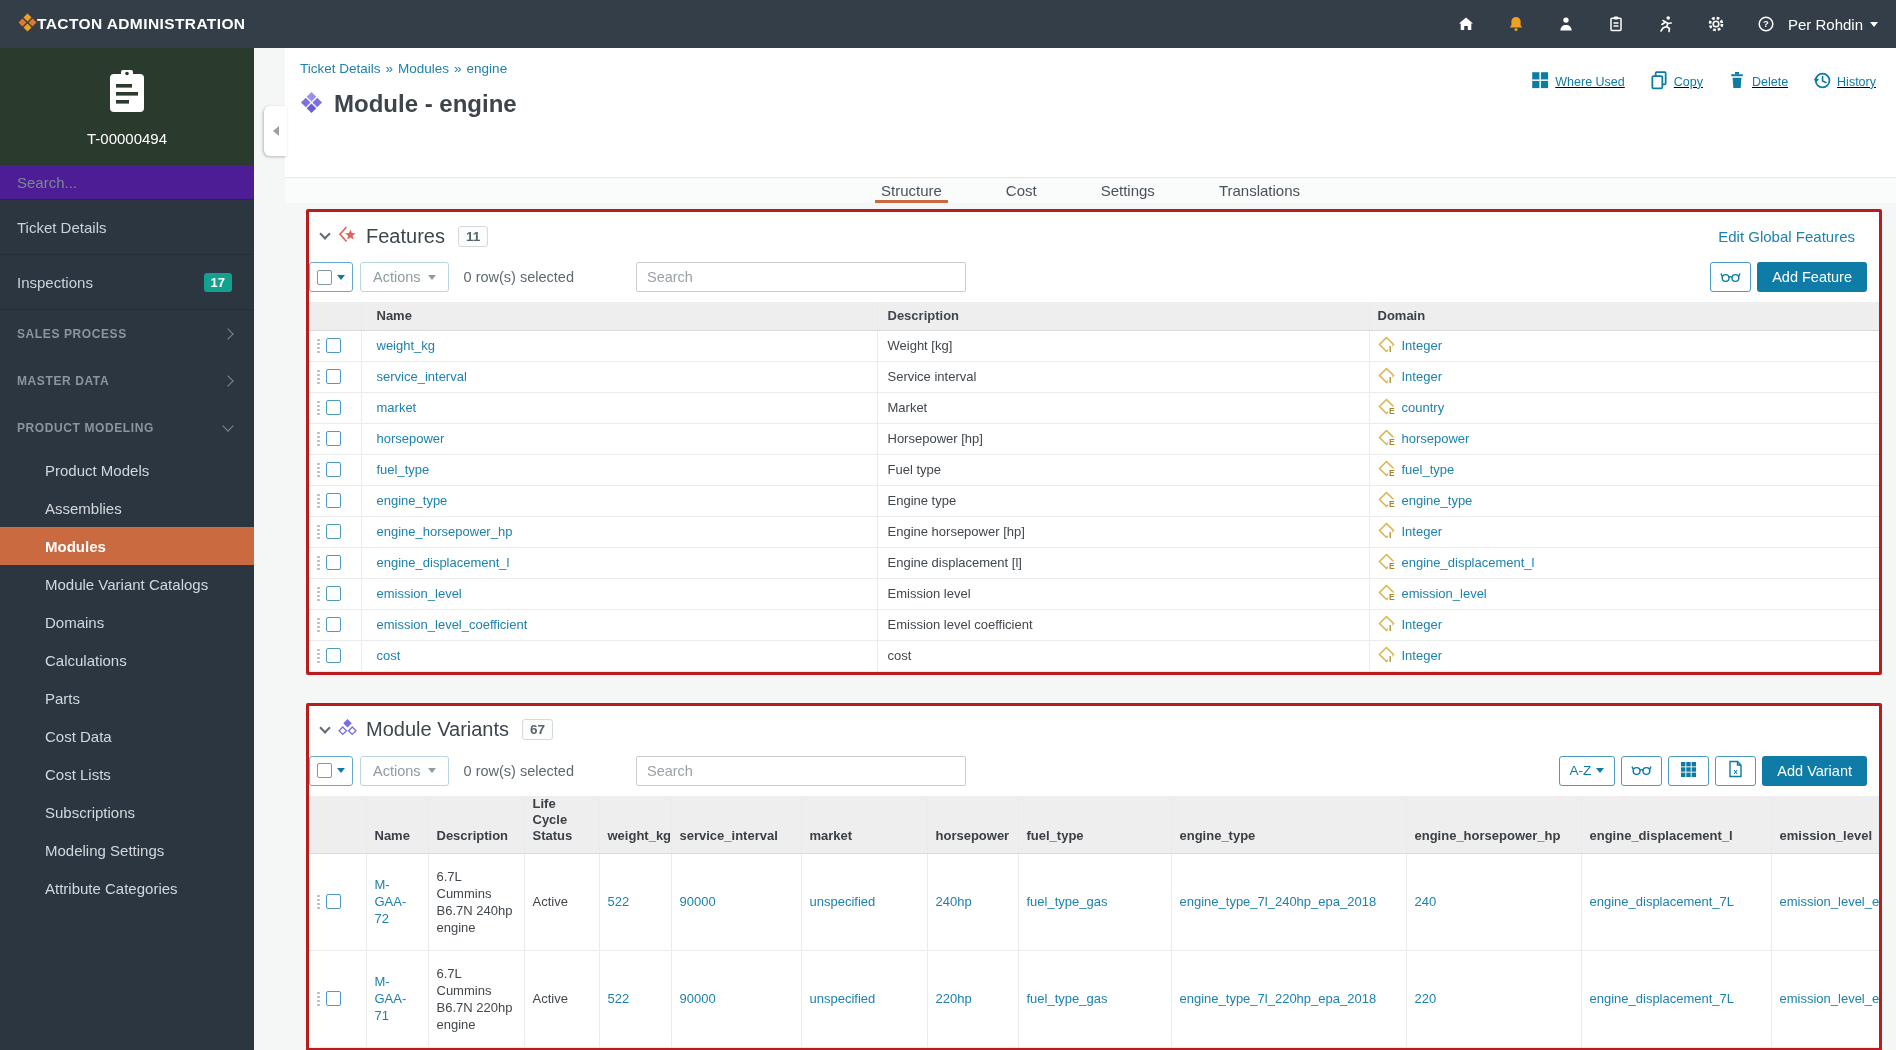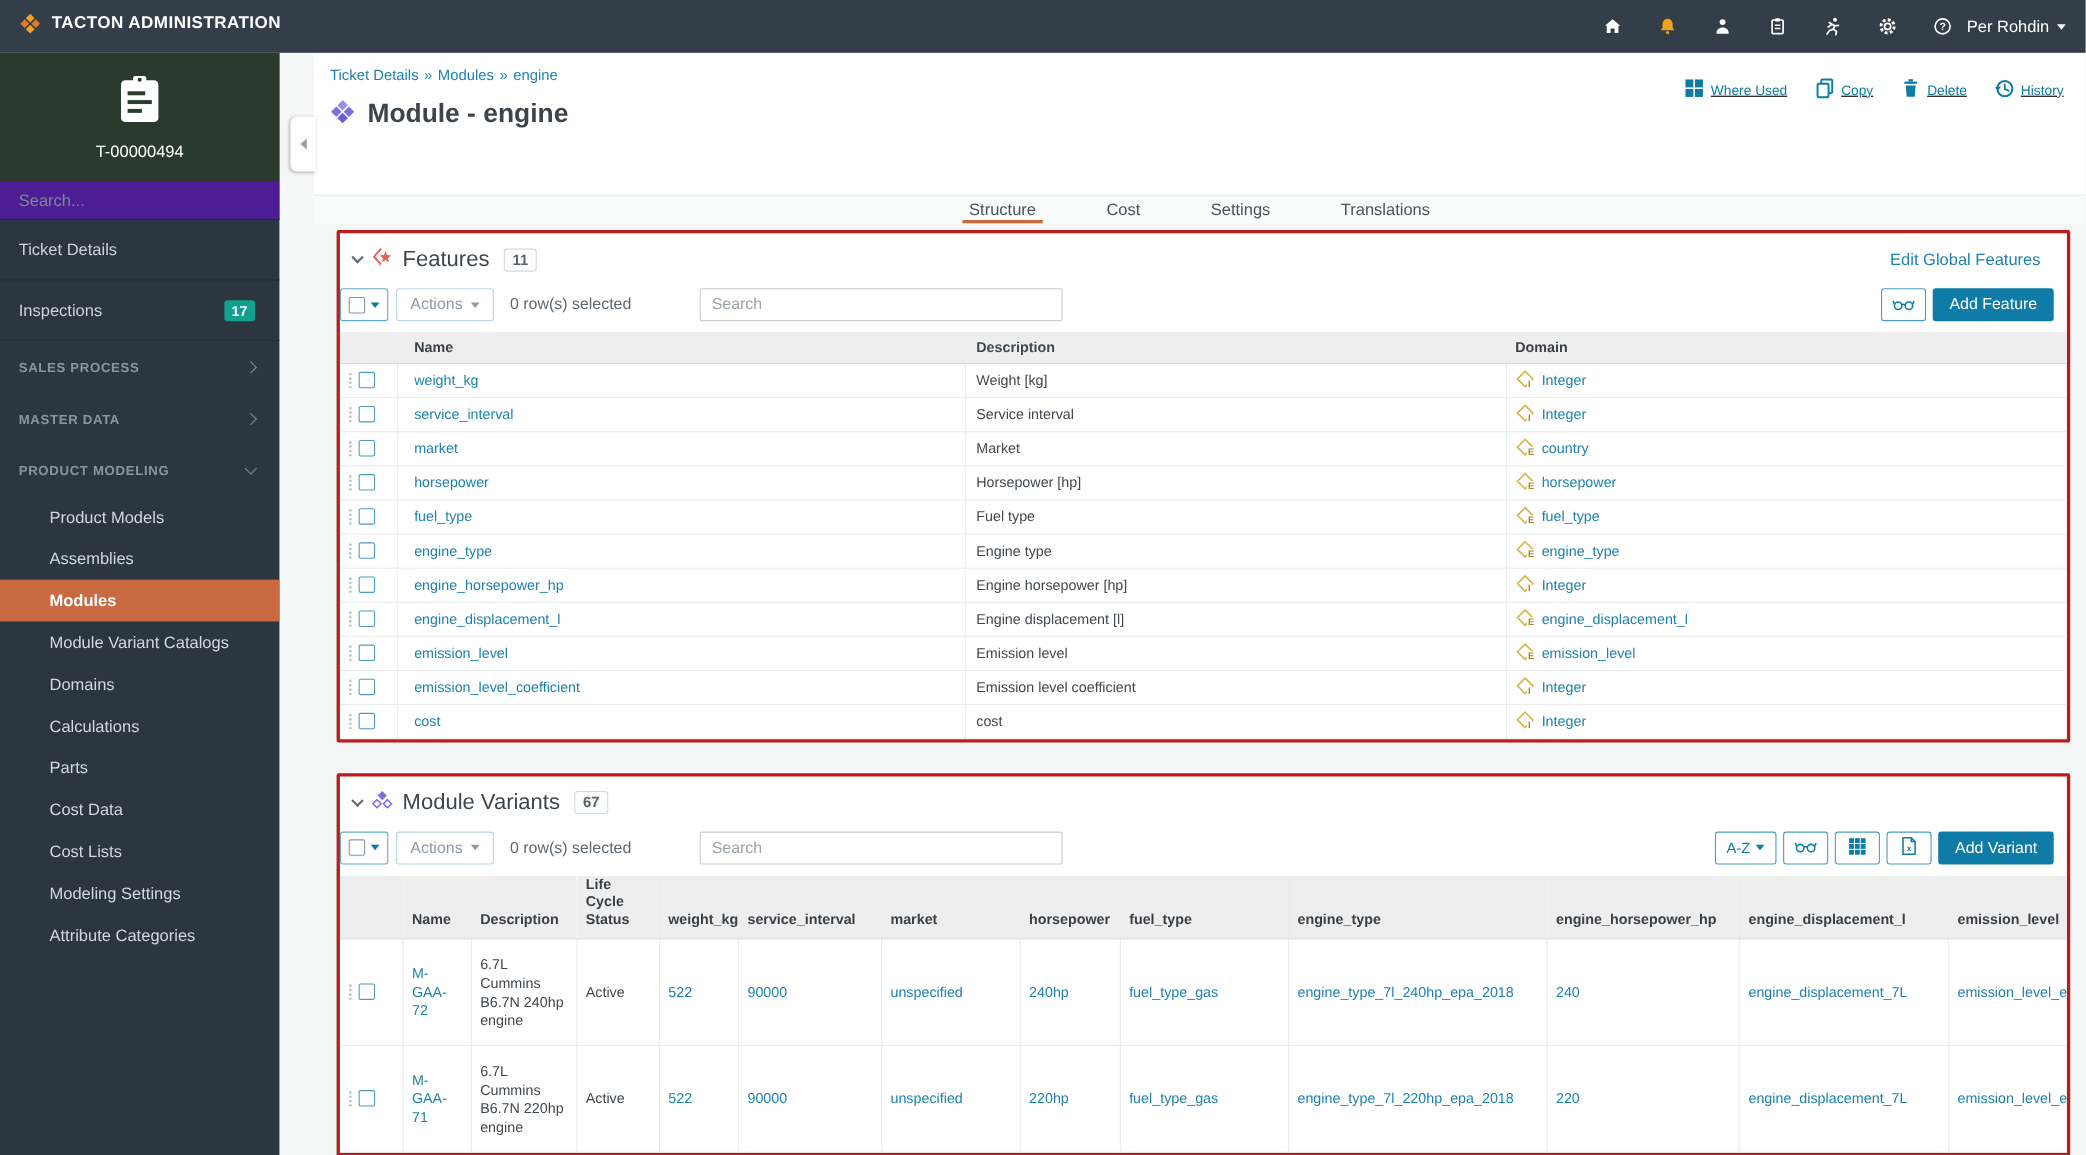--- a/index.html
+++ b/index.html
@@ -2,21 +2,21 @@
 <html><head>
 <meta charset="utf-8">
 <style>
   * { box-sizing: border-box; margin: 0; padding: 0; }
   html,body { width:1896px; height:1050px; overflow:hidden; font-family:"Liberation Sans", sans-serif; background:#f5f6f6; }
   a { text-decoration:none; cursor:pointer; }
   .lnk { color:#1d82ae; }
 
   
   .topbar { position:absolute; left:0; top:0; width:1896px; height:48px; background:#333e48; display:flex; align-items:center; padding:0 18px; z-index:30; }
-  .brand { display:flex; align-items:flex-start; gap:10px; }
+  .brand { display:flex; align-items:center; }
   .brand-label { color:#ffffff; font-size:15.5px; font-weight:bold; letter-spacing:.4px; }
   .top-icons { margin-left:auto; display:flex; align-items:center; gap:30px; }
   .top-icon { width:20px; height:20px; display:flex; align-items:center; justify-content:center; cursor:pointer; }
   .top-user { display:flex; align-items:center; gap:7px; color:#fff; font-size:15px; margin-left:12px; cursor:pointer; }
   .caret-down-white { width:0; height:0; border-left:4px solid transparent; border-right:4px solid transparent; border-top:5px solid #fff; }
 
   
   .sidebar { position:absolute; left:0; top:48px; width:254px; bottom:0; background:#2c3640; z-index:10; }
   .side-ticket { height:117px; background:#2a3a2d; display:flex; flex-direction:column; align-items:center; justify-content:center; gap:9px; }
   .side-ticket-label { color:#ffffff; font-size:15px; }
@@ -219,20 +219,23 @@
         <span>Calculations</span>
       </div>
       <div class="side-sub">
         <span>Parts</span>
       </div>
       <div class="side-sub">
         <span>Cost Data</span>
       </div>
       <div class="side-sub">
         <span>Cost Lists</span>
+      </div>
+      <div class="side-sub">
+        <span>Subscriptions</span>
       </div>
       <div class="side-sub">
         <span>Modeling Settings</span>
       </div>
       <div class="side-sub">
         <span>Attribute Categories</span>
       </div>
     </nav>
 </aside>
 

